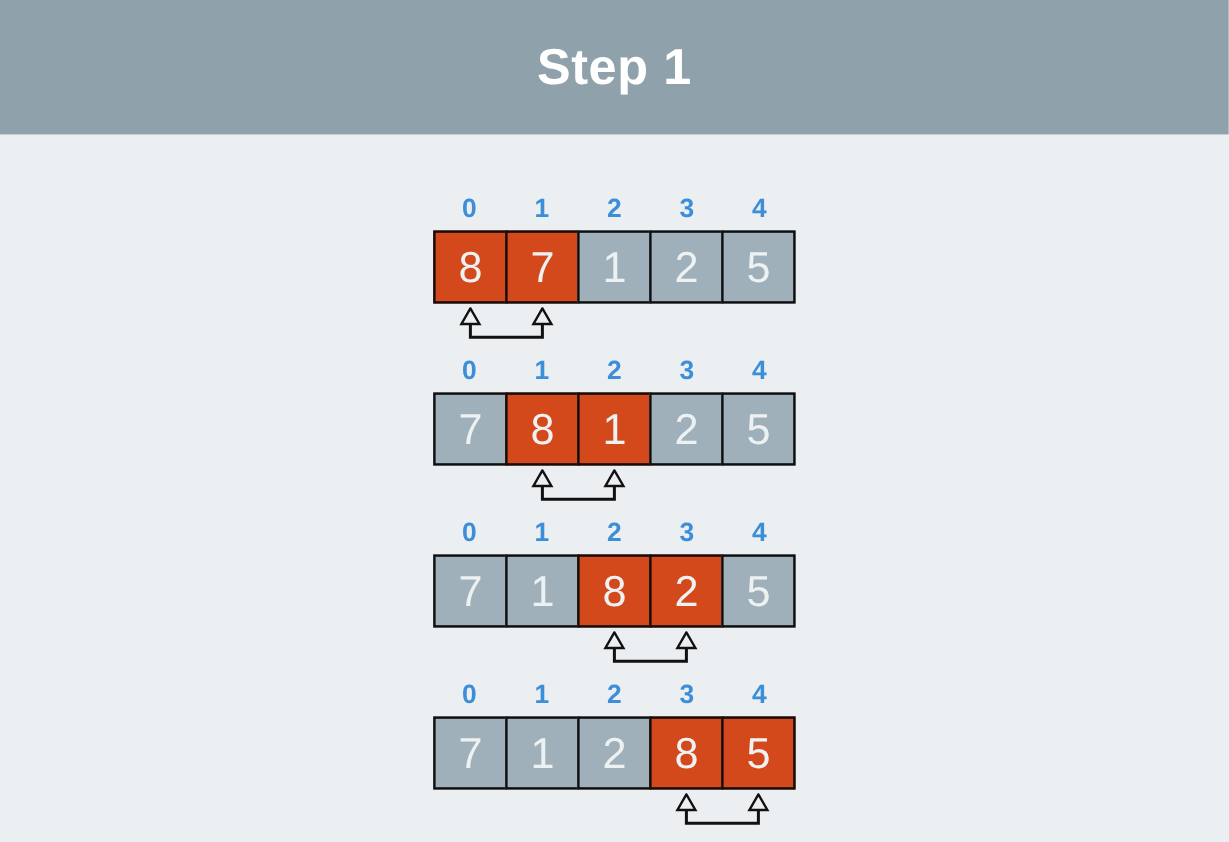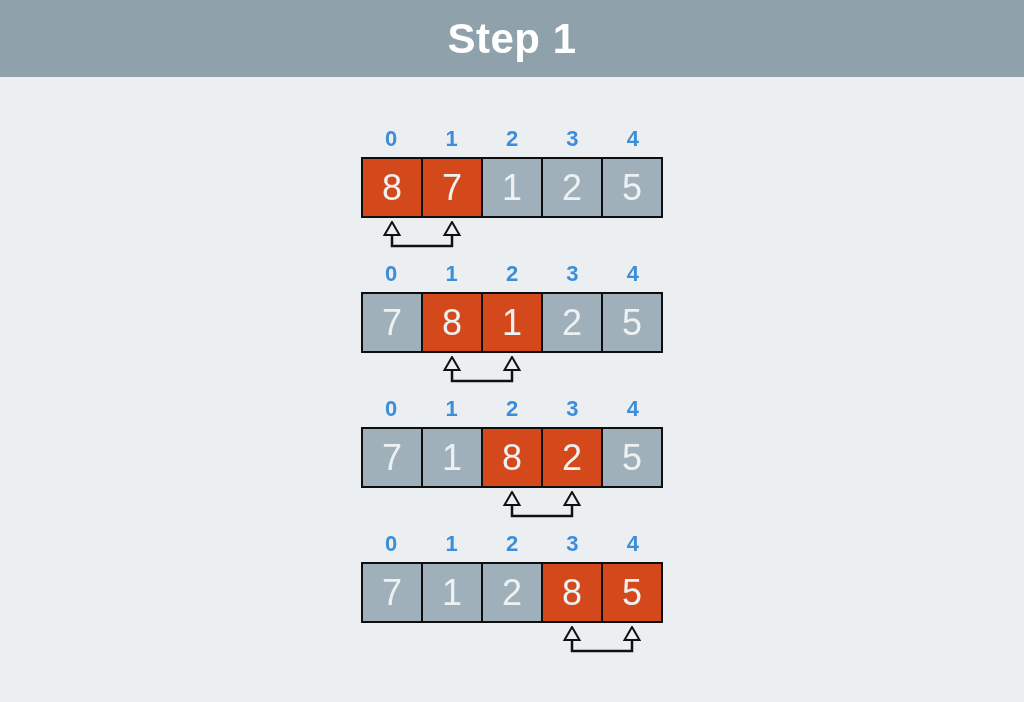--- a/index.html
+++ b/index.html
@@ -13,21 +13,21 @@
     --arrow-stroke:#111111;
     --title-text:#ffffff;
   }
   html,body{margin:0;padding:0;}
   body{
     width:1024px;height:702px;overflow:hidden;
     background:var(--page-bg);
     font-family:"Liberation Sans","DejaVu Sans",sans-serif;
   }
   .header{
-    width:1024px;height:77px;
+    width:1024px;height:112px;
     background:var(--header-bg);
     display:flex;align-items:center;justify-content:center;
   }
   .header h1{
     margin:0;
     color:var(--title-text);
     font-size:42px;
     font-weight:700;
     letter-spacing:0.5px;
   }

